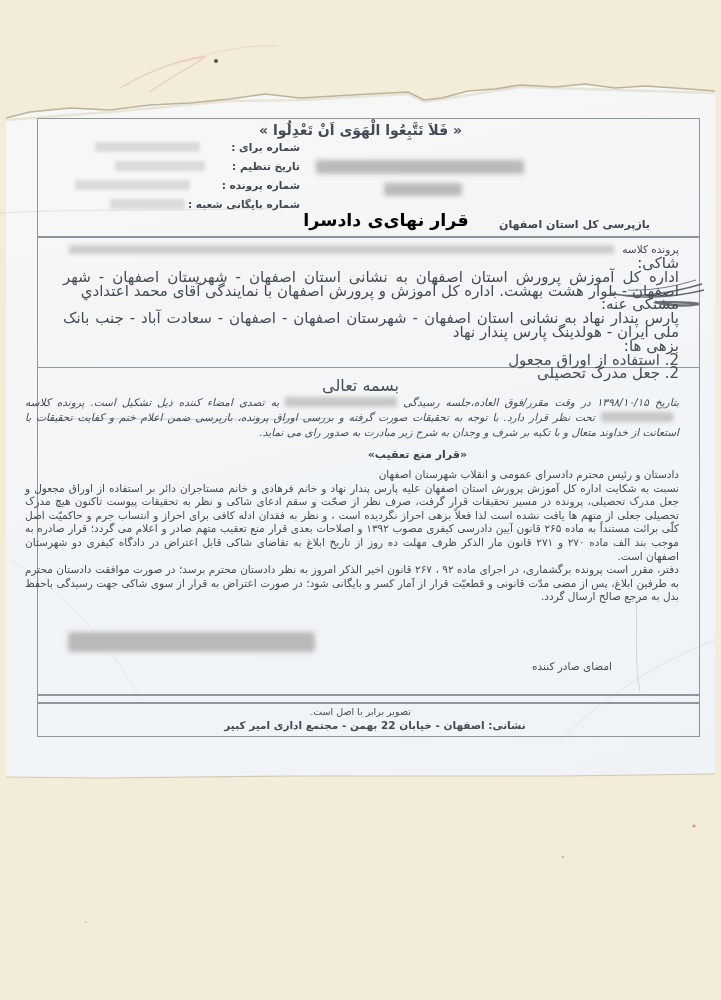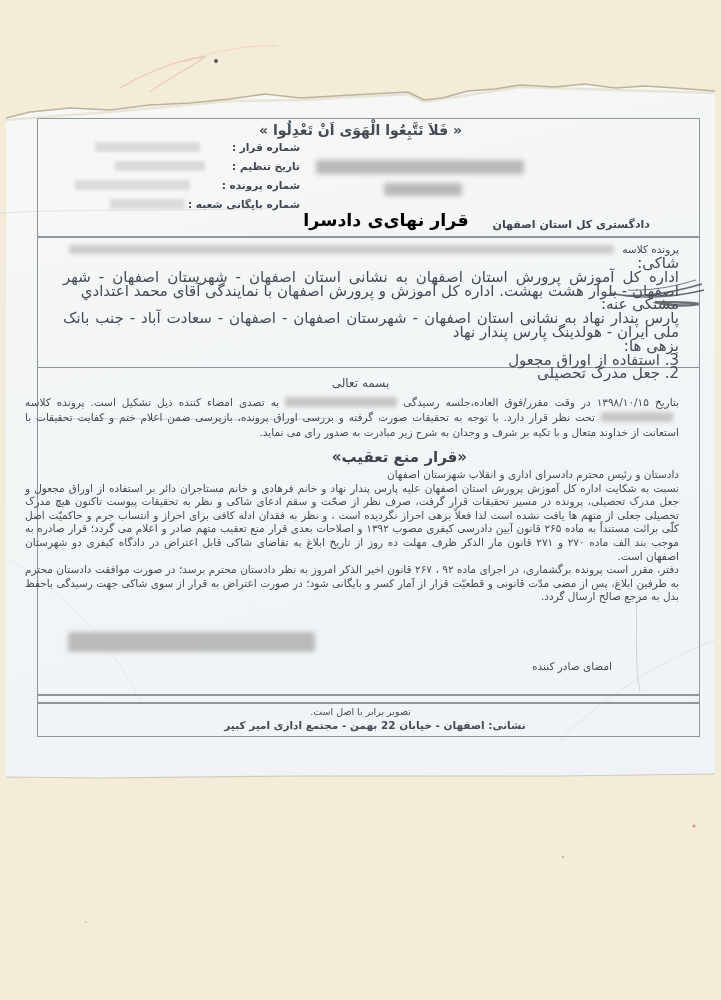--- a/index.html
+++ b/index.html
@@ -48,24 +48,24 @@
   .redact.dark  { background:#b9b9b9; filter:blur(2.4px); }
   .doc-title { left:266px; width:240px; top:201px; text-align:center; font-size:17.5px; font-weight:bold; color:#000000;margin-top:9px; }
   .org { right:71px; top:218px; font-size:11px; font-weight:bold; color:#3f4652; }
 
   
   .case-row { right:42px; top:243px; width:654px; font-size:10.5px; display:flex; flex-direction:row; align-items:center; gap:8px; }
   .case-row .bar { height:9px; flex:0 0 545px; background:#cccccc; filter:blur(2px); border-radius:2px; }
   .parties { right:42px; top:257px; width:654px; font-size:15px; line-height:13.8px; text-align:right; }
   .parties p.just { text-align:justify;margin-left:38px; }
   .struck { position:relative; }
-  .bism { left:0; right:0; top:376px; text-align:center; font-size:12px; }
-  .intro { right:42px; top:395px; width:654px; font-size:10.5px; line-height:15.2px; text-align:justify; }
+  .bism { left:0; right:0; top:376px; text-align:center; font-size:16px; }
+  .intro { right:42px; top:395px; width:654px; font-size:10.5px; line-height:15.2px; text-align:justify;font-style:italic; }
   .redact-inline { display:inline-block; vertical-align:-1px; height:10px; background:#c6c6c6; filter:blur(2px); border-radius:2px; margin:0 6px; }
-  .ruling-title { right:254px; top:448px; font-size:15px; font-weight:bold; color:#3c424e; }
+  .ruling-title { right:254px; top:448px; font-size:11px; font-weight:bold; color:#3c424e; }
   .verdict { right:42px; top:468px; width:654px; font-size:10.5px; line-height:13.6px; }
   .verdict .addr { text-align:right; }
   .verdict p.just { text-align:justify; }
   .sig-blur { left:68px; top:632px; width:247px; height:20px; background:#c4c4c4; filter:blur(3px); border-radius:3px; }
   .sig-label { right:109px; top:660px; font-size:10.5px; }
 
   
   .foot1 { left:0; right:0; top:706px; text-align:center; font-size:9.5px; }
   .foot2 { left:0; right:0; top:719px; text-align:center; font-size:10.5px; font-weight:bold;padding-left:29px; }
 </style>
@@ -97,70 +97,70 @@
 
 <div class="box box-header"></div>
 <div class="box box-body"></div>
 <div class="box box-spacer"></div>
 <div class="box box-footer"></div>
 <div class="inner-sep"></div>
 
 <div class="t verse">« فَلاَ تَتَّبِعُوا الْهَوَى اَنْ تَعْدِلُوا »</div>
 
 <div class="t hfields">
-  <div>شماره قرار :</div>
+  <div>شماره برای :</div>
   <div>تاریخ تنظیم :</div>
   <div>شماره پرونده :</div>
   <div>شماره بایگانی شعبه :</div>
 </div>
 
 <div class="redact light" style="left:95px;  top:142px; width:105px; height:10px;"></div>
 <div class="redact light" style="left:115px; top:161px; width:90px;  height:10px;"></div>
 <div class="redact light" style="left:75px;  top:180px; width:115px; height:10px;"></div>
 <div class="redact light" style="left:110px; top:199px; width:75px;  height:10px;"></div>
 
 <div class="redact dark" style="left:316px; top:160px; width:208px; height:14px;"></div>
 <div class="redact dark" style="left:384px; top:183px; width:78px;  height:13px;"></div>
 
 <div class="t doc-title">قرار نهای‌ی دادسرا</div>
-<div class="t org">دادگستری کل استان اصفهان</div>
+<div class="t org">بازپرسی کل استان اصفهان</div>
 
 <div class="t case-row">
   <span>پرونده کلاسه</span>
   <span class="bar"></span>
 </div>
 
 <div class="t parties">
   <p>شاکی:</p>
   <p class="just">اداره کل آموزش پرورش استان اصفهان به نشانی استان اصفهان - شهرستان اصفهان - شهر اصفهان - بلوار هشت بهشت. اداره کل آموزش و پرورش اصفهان با نمایندگی آقای محمد اعتدادي</p>
   <p>
     <span class="struck">مشتکی</span><span> عنه:</span>
   </p>
   <p class="just">پارس پندار نهاد به نشانی استان اصفهان - شهرستان اصفهان - اصفهان - سعادت آباد - جنب بانک ملی ایران - هولدینگ پارس پندار نهاد</p>
   <p>بزهی ها:</p>
-  <p>3. استفاده از اوراق مجعول</p>
+  <p>2. استفاده از اوراق مجعول</p>
   <p>2. جعل مدرک تحصیلی</p>
 </div>
 
 <svg class="overlay-svg" width="721" height="1000" viewBox="0 0 721 1000" style="z-index:6;">
   <path d="M702 284 C668 294, 632 299, 610 293 C640 300, 676 297, 704 290" fill="none" stroke="#4a4f58" stroke-width="1.6" opacity="0.85"></path>
   <path d="M696 280 C670 288, 648 291, 628 290" fill="none" stroke="#4a4f58" stroke-width="1.1" opacity="0.7"></path>
   <path d="M699 304 C684 301, 668 303, 655 302 C668 306, 686 306, 699 304" fill="none" stroke="#4a4f58" stroke-width="2.4" opacity="0.8"></path>
 </svg>
 
 <div class="t bism">بسمه تعالی</div>
 
 <p class="t intro">
   <span>بتاریخ ۱۳۹۸/۱۰/۱۵ در وقت مقرر/فوق العاده،جلسه رسیدگی</span><span class="redact-inline" style="width:112px;"></span><span>به تصدی امضاء کننده ذیل تشکیل است. پرونده کلاسه</span><span class="redact-inline" style="width:72px;"></span><span>تحت نظر قرار دارد. با توجه به تحقیقات صورت گرفته و بررسی اوراق پرونده، بازپرسی ضمن اعلام ختم و کفایت تحقیقات با استعانت از خداوند متعال و با تکیه بر شرف و وجدان به شرح زیر مبادرت به صدور رای می نماید.</span>
 </p>
 
 <div class="t ruling-title">«قرار منع تعقیب»</div>
 
 <div class="t verdict">
-  <p class="addr">دادستان و رئیس محترم دادسرای اداری و انقلاب شهرستان اصفهان</p>
+  <p class="addr">دادستان و رئیس محترم دادسرای عمومی و انقلاب شهرستان اصفهان</p>
   <p class="just">نسبت به شکایت اداره کل آموزش پرورش استان اصفهان  علیه پارس پندار نهاد و خانم فرهادی و خانم مستاجران  دائر بر استفاده از اوراق مجعول و جعل مدرک تحصیلی، پرونده در مسیر تحقیقات قرار گرفت، صرف نظر از صحّت و سقم ادعای شاکی و نظر به تحقیقات پیوست تاکنون هیچ مدرک تحصیلی جعلی از متهم ها یافت نشده است لذا فعلاً بزهی احراز نگردیده است ، و نظر به فقدان ادله کافی برای احراز و انتساب جرم و حاکمیّت اصل کلّی برائت مستنداً به ماده ۲۶۵ قانون آیین دادرسی کیفری مصوب ۱۳۹۲ و اصلاحات بعدی قرار منع تعقیب متهم صادر و اعلام می گردد؛ قرار صادره به موجب بند الف ماده ۲۷۰ و ۲۷۱ قانون مار الذکر ظرف مهلت ده روز از تاریخ ابلاغ به تقاضای شاکی قابل اعتراض در دادگاه کیفری دو شهرستان اصفهان است.</p>
   <p class="just">دفتر، مقرر است پرونده برگشماری، در اجرای ماده ۹۲ ، ۲۶۷ قانون اخیر الذکر امروز به نظر دادستان محترم برسد؛ در صورت موافقت دادستان محترم به طرفین ابلاغ، پس از مضی مدّت قانونی و قطعیّت قرار از آمار کسر و بایگانی شود؛ در صورت اعتراض به قرار از سوی شاکی جهت رسیدگی باحفظ بدل به مرجع صالح ارسال گردد.</p>
 </div>
 
 <div class="t sig-blur redact dark"></div>
 <div class="t sig-label">امضای صادر کننده</div>
 
 <div class="t foot1">تصویر برابر با اصل است.</div>
 <div class="t foot2">نشانی: اصفهان - خیابان 22 بهمن - مجتمع اداری امیر کبیر</div>
 

